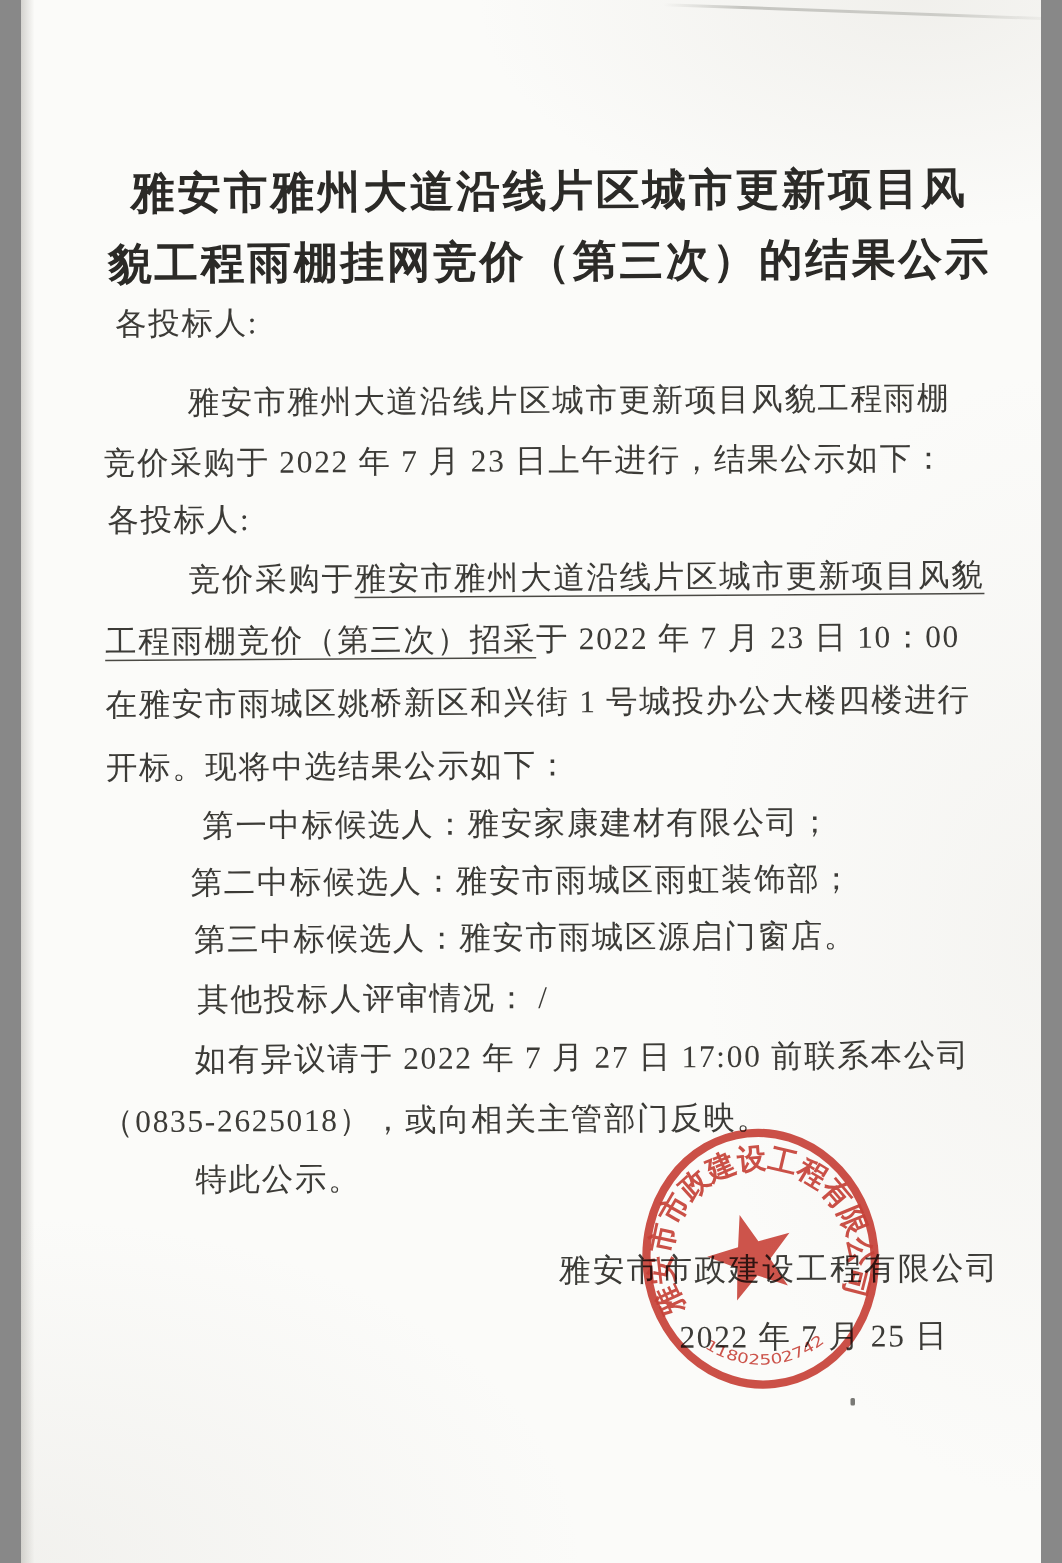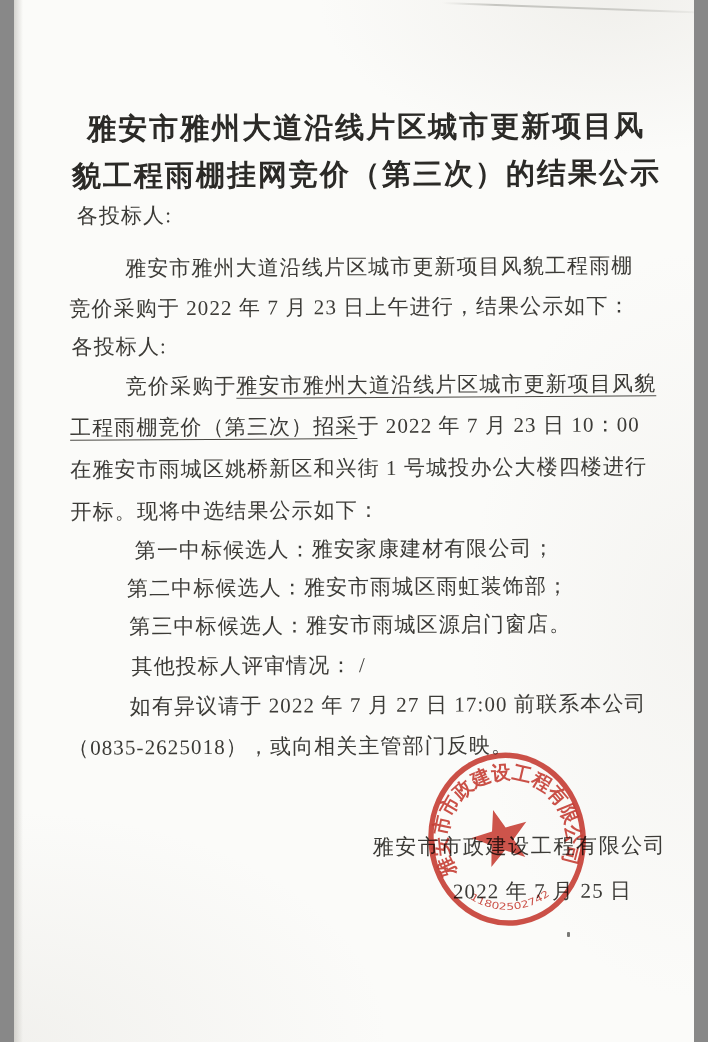--- a/index.html
+++ b/index.html
@@ -83,20 +83,21 @@
 
     <div class="line" style="left:120px;top:535px">第一中标候选人：雅安家康建材有限公司；</div>
     <div class="line" style="left:112px;top:573px">第二中标候选人：雅安市雨城区雨虹装饰部；</div>
     <div class="line" style="left:114px;top:611px">第三中标候选人：雅安市雨城区源启门窗店。</div>
 
     <div class="line" style="left:116px;top:651px">其他投标人评审情况： /</div>
 
     <div class="line" style="left:114px;top:691px">如有异议请于 2022 年 7 月 27 日 17:00 前联系本公司</div>
     <div class="line" style="left:52px;top:732px">（0835-2625018），或向相关主管部门反映。</div>
 
+    <div class="line" style="left:114px;top:771px">特此公示。</div>
 
     <div class="line" style="left:356px;top:833px;letter-spacing:1.6px">雅安市市政建设工程有限公司</div>
     <div class="line" style="left:436px;top:878px">2022 年 7 月 25 日</div>
 
     <svg class="seal" viewBox="0 0 192 200">
       <defs>
         <path id="arcTop" d="M 38.4 132.4 A 60 60 0 1 1 136.6 132.4" fill="none"></path>
         <path id="arcBottom" d="M 40.7 150.0 A 68 68 0 0 0 134.3 150.0" fill="none"></path>
       </defs>
       <g transform="rotate(-6 87.5 98)">

